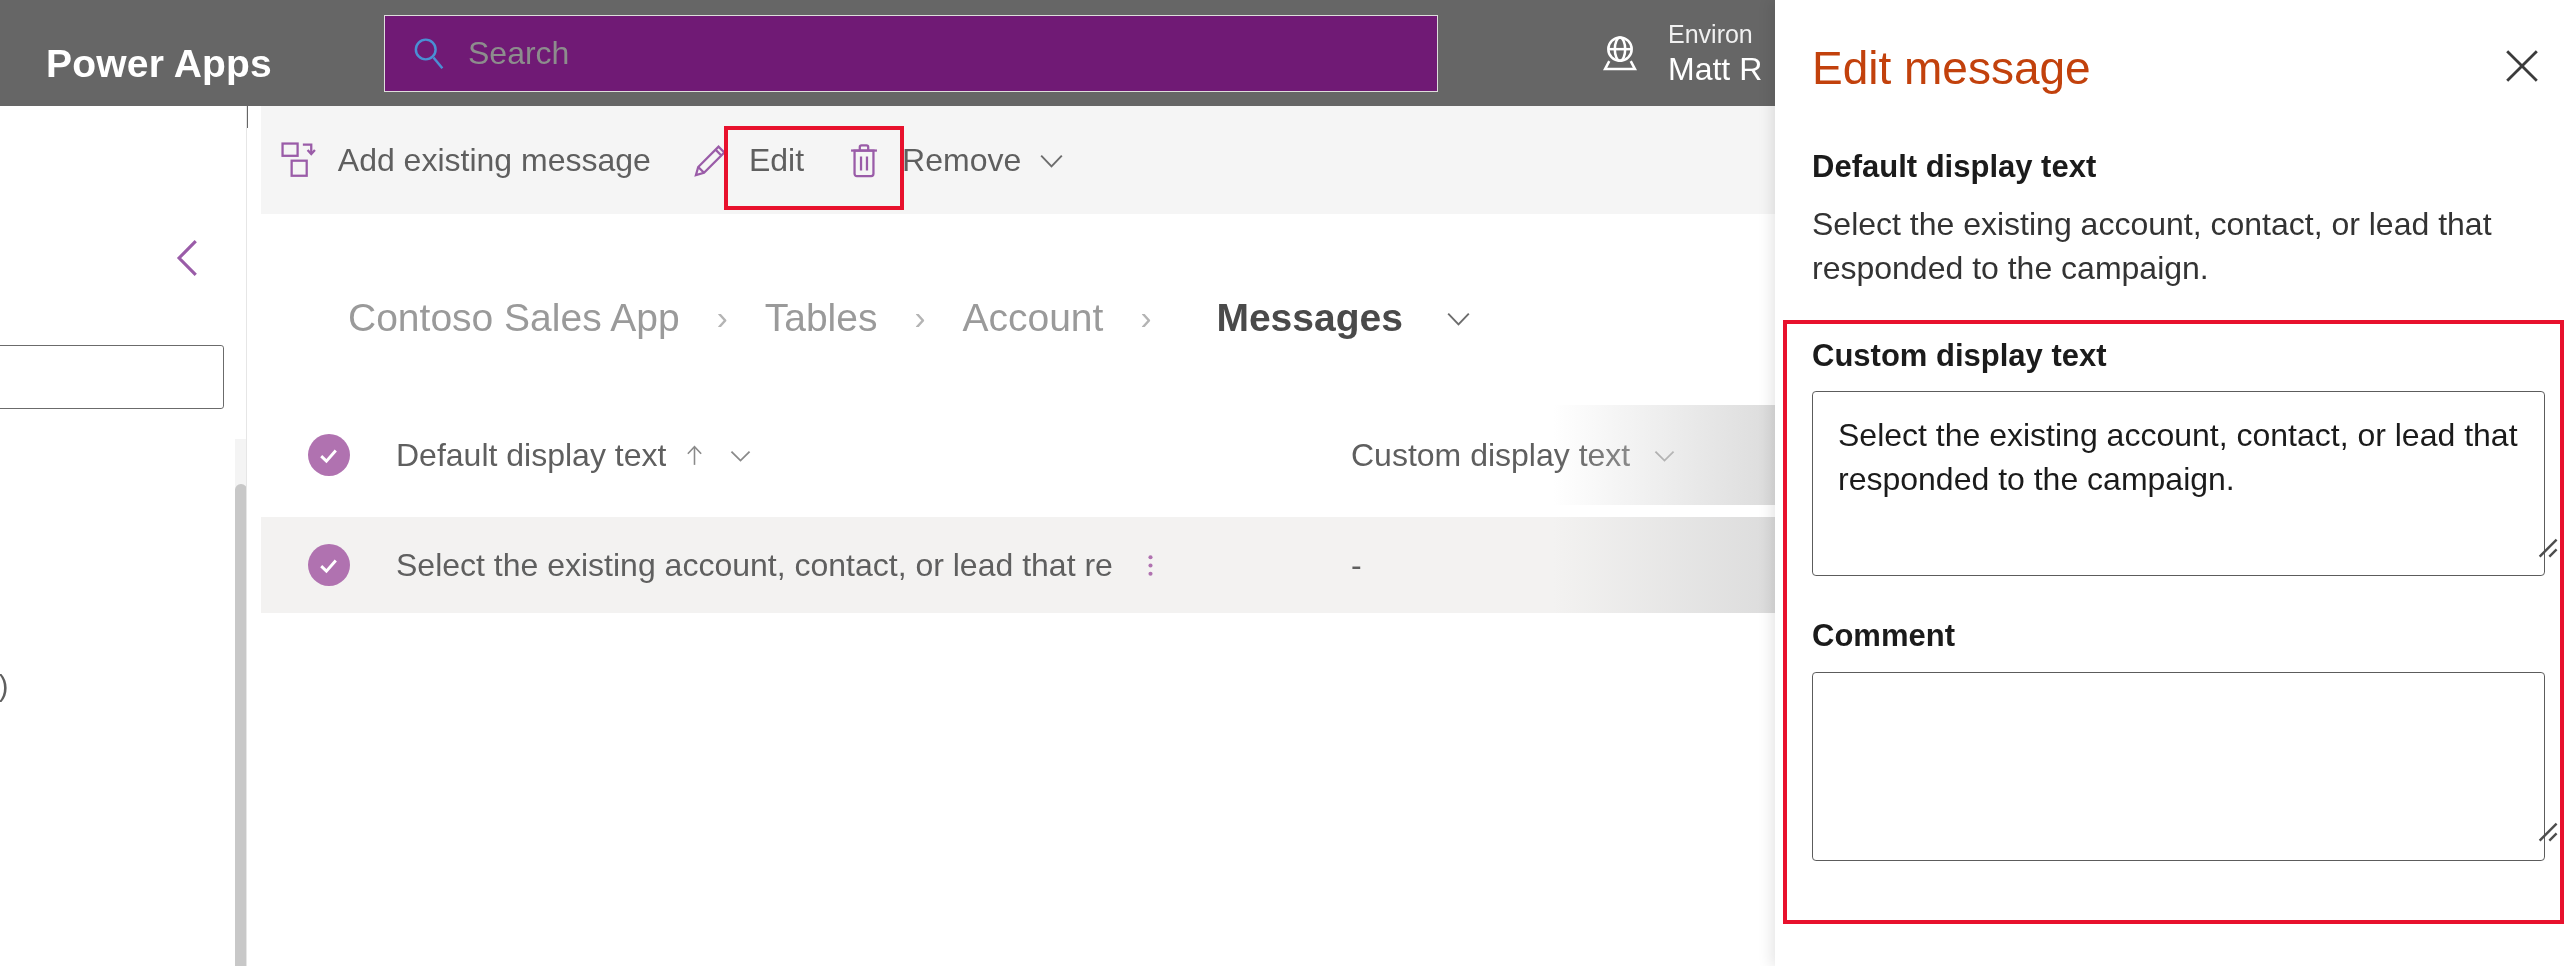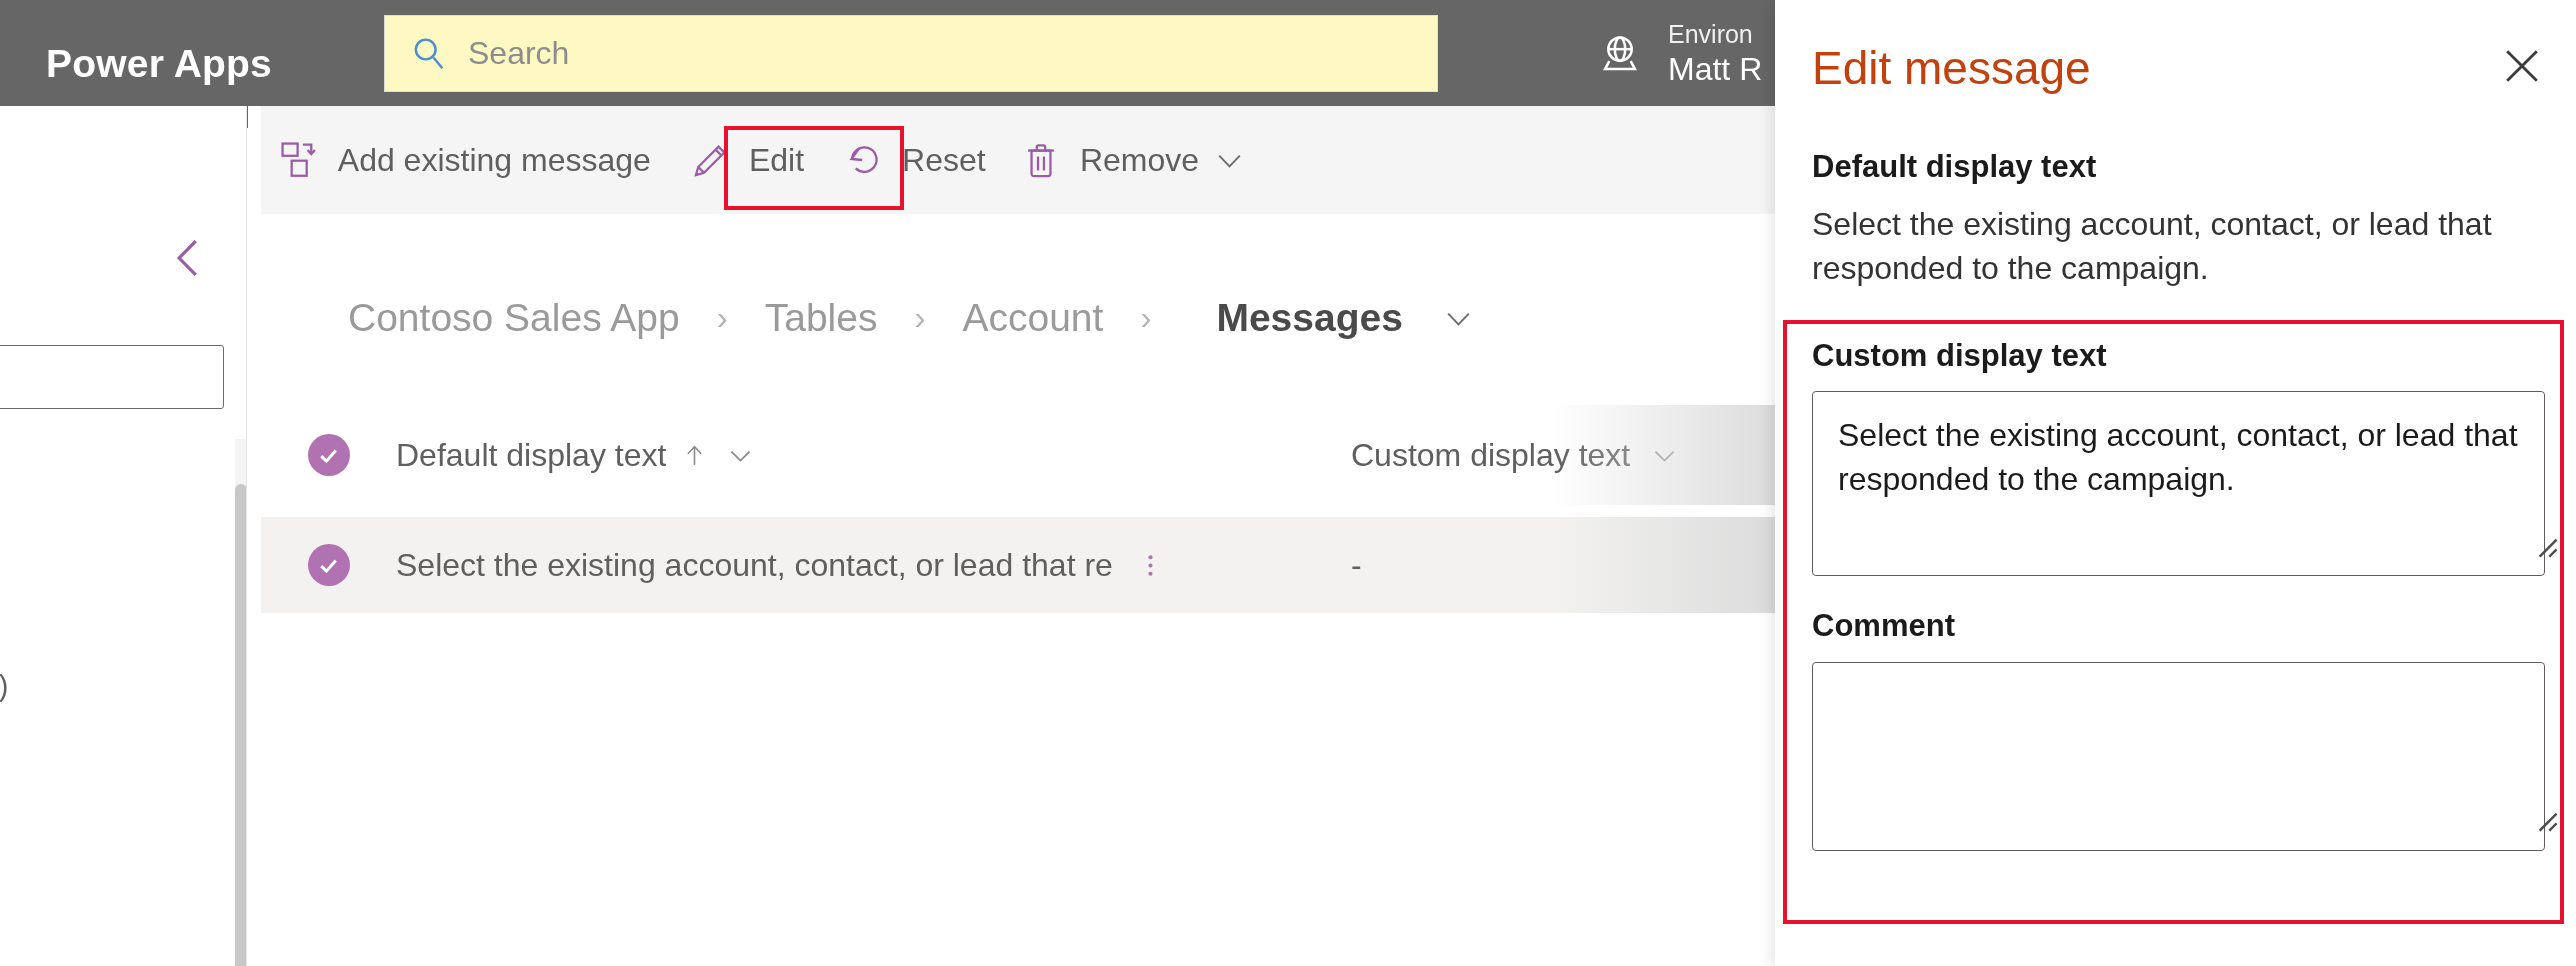--- a/index.html
+++ b/index.html
@@ -27,21 +27,21 @@
     color: #ffffff;
     font-size: 39px;
     font-weight: 600;
     margin-left: 46px;
     letter-spacing: 0.2px;
     white-space: nowrap;
   }
   .searchwrap {
     position: absolute; left: 384px; top: 14.5px;
     width: 1054px; height: 77px;
-    background: #fef9c3;
+    background: #701a75;
     border: 1px solid #dededc;
     display: flex; align-items: center;
     padding-left: 25px;
   }
   .search-ico { width: 37px; height: 37px; flex: 0 0 37px; margin-right: 21px; }
   .search-ph {
     color: #8d8d8d; font-size: 32px; white-space: nowrap;
   }
   .env {
     position: absolute; left: 1597px; top: 9.6px;
@@ -306,29 +306,20 @@
       <span class="ci">
         <svg viewBox="0 0 24 24" width="42" height="42" fill="none" stroke="#9a5ca8" stroke-width="1.3">
           <path d="M3.4 20.6 l1.3-4.6 L16.3 4.4 l3.3 3.3 L8 19.3 z"></path>
           <line x1="14.6" y1="6.1" x2="17.9" y2="9.4"></line>
           <line x1="4.7" y1="16" x2="8" y2="19.3"></line>
         </svg>
       </span>
       <span class="cl">Edit</span>
     </div>
 
-    <div class="cmd">
-      <span class="ci">
-        <svg viewBox="0 0 24 24" width="42" height="42" fill="none" stroke="#9a5ca8" stroke-width="1.3">
-          <path d="M5.2 11.2 a7 7 0 1 1 2.1 5.6"></path>
-          <polyline points="9.4,5.2 4.9,11.4 11,12"></polyline>
-        </svg>
-      </span>
-      <span class="cl">Reset</span>
-    </div>
 
     <div class="cmd">
       <span class="ci">
         <svg viewBox="0 0 24 24" width="42" height="42" fill="none" stroke="#9a5ca8" stroke-width="1.3">
           <path d="M6.6 6.6 h10.8 v13.3 a1.3 1.3 0 0 1 -1.3 1.3 h-8.2 a1.3 1.3 0 0 1 -1.3 -1.3 z"></path>
           <line x1="4.6" y1="6.6" x2="19.4" y2="6.6"></line>
           <path d="M9.6 6.6 v-2 a1 1 0 0 1 1 -1 h2.8 a1 1 0 0 1 1 1 v2"></path>
           <line x1="10.3" y1="10" x2="10.3" y2="18"></line>
           <line x1="13.7" y1="10" x2="13.7" y2="18"></line>
         </svg>
@@ -447,21 +438,21 @@
           <textarea class="ta" style="width: 733px; height: 185px;" placeholder="">Select the existing account, contact, or lead that responded to the campaign.</textarea>
           <span class="ta-grip" style="right:17.4px;bottom:17.4px;">
             <svg viewBox="0 0 12 12" width="29" height="29" stroke="#4d4d4d" stroke-width="1" fill="none">
               <line x1="11" y1="4" x2="4" y2="11"></line>
                 <line x1="11" y1="8" x2="8" y2="11"></line>
             </svg>
           </span>
         </div>
       </div>
 
-      <div style="margin-top:32px;">
+      <div style="margin-top:42px;">
         <div class="fld-label">Comment</div>
         <div class="ta-wrap" style="margin-top:17.4px;">
           <textarea class="ta" style="width: 733px; height: 189px;" placeholder=""></textarea>
           <span class="ta-grip" style="right:17.4px;bottom:17.4px;">
             <svg viewBox="0 0 12 12" width="29" height="29" stroke="#4d4d4d" stroke-width="1" fill="none">
               <line x1="11" y1="4" x2="4" y2="11"></line>
                 <line x1="11" y1="8" x2="8" y2="11"></line>
             </svg>
           </span>
         </div>

